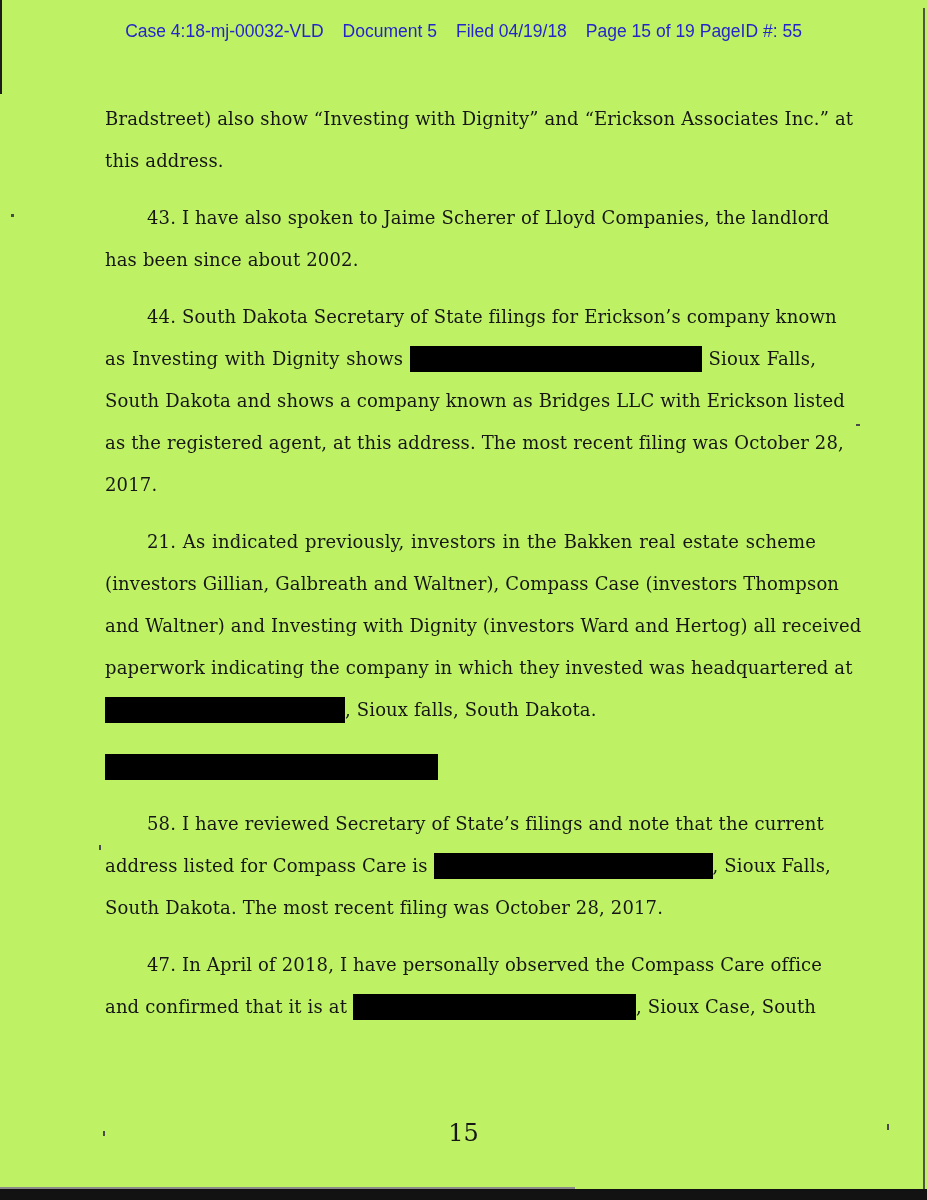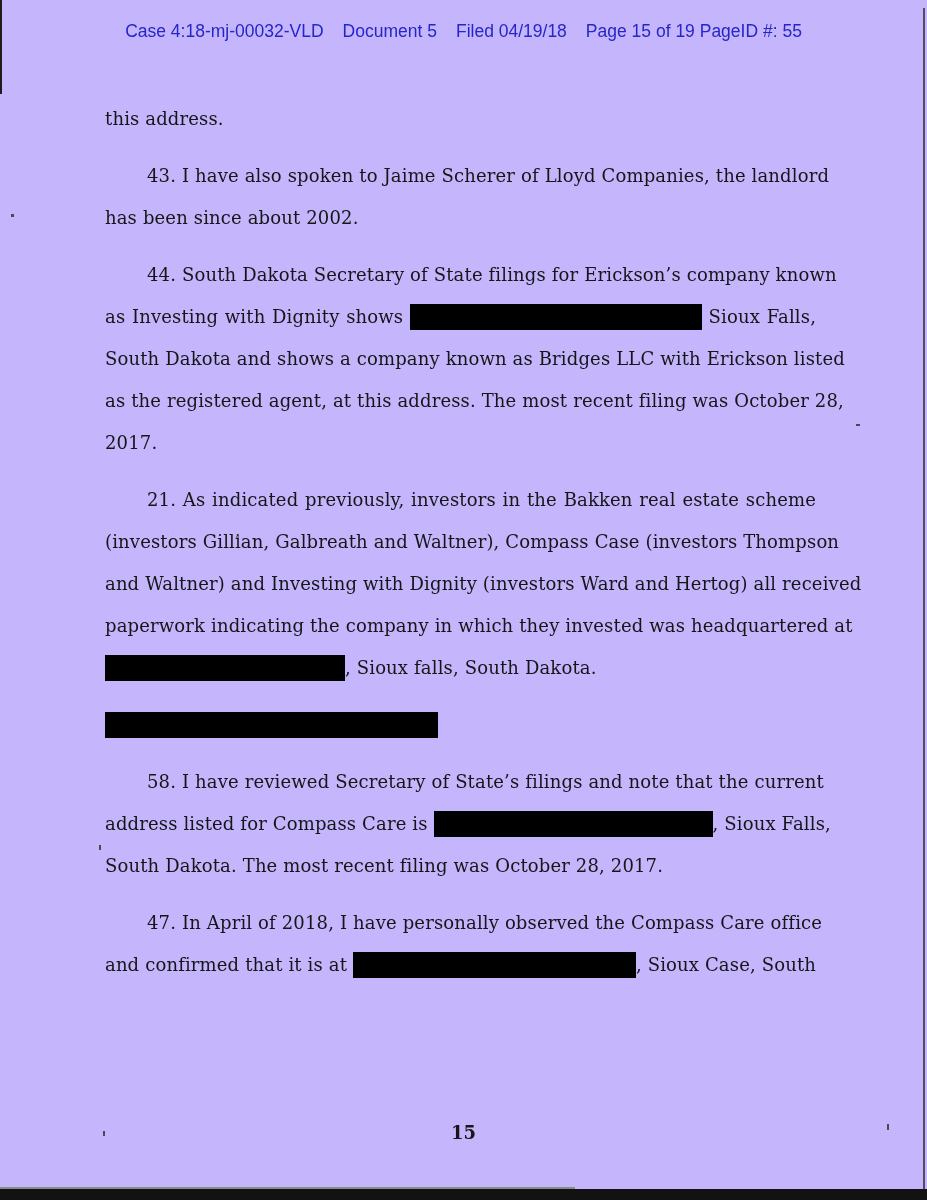--- a/index.html
+++ b/index.html
@@ -1,20 +1,20 @@
 <!DOCTYPE html>
 <html><head>
 <meta charset="utf-8">
 <style>
   html,body { margin:0; padding:0; background:#e8e8e8; }
   .page {
     position:relative;
     width:927px; height:1200px;
     margin:0 auto;
-    background:#c4b5fd;
+    background:#bef264;
     overflow:hidden;
     font-family:"DejaVu Serif","Liberation Serif",serif;
     color:#161616;
   }
 
   
   .stamp {
     position:absolute; top:21px; left:0; width:100%;
     display:flex; justify-content:center; gap:19px;
     font-family:"Liberation Sans",sans-serif;
@@ -42,21 +42,21 @@
   }
   .rw-292 { width:292px; } 
   .rw-240 { width:240px; } 
   .rw-333 { width:333px; } 
   .rw-279 { width:279px; } 
   .rw-283 { width:283px; } 
 
   
   .footer {
     position:absolute; top:1112px; left:0; width:100%;
-    text-align:center; font-size:18px; line-height:42px;font-weight:bold;
+    text-align:center; font-size:24px; line-height:42px;
   }
 
   
   .edge-left   { position:absolute; left:0; top:0; width:2px; height:94px; background:#1c1c1c; }
   .edge-right  { position:absolute; left:923px; top:8px; width:2px; height:1182px; background:#3d3d3d; opacity:.85; }
   .edge-bottom-smudge { position:absolute; left:0; bottom:11px; width:62%; height:2px; background:#8a8a8a; }
   .edge-bottom { position:absolute; left:0; bottom:0; width:100%; height:11px; background:#121212; }
   .speck { position:absolute; background:#4a4a4a; }
   .sp1 { left:11px;  top:214px;  width:3px; height:3px; }
   .sp2 { left:856px; top:424px;  width:4px; height:2px; }
@@ -73,20 +73,21 @@
   <div class="stamp">
     <span>Case 4:18-mj-00032-VLD</span>
     <span>Document 5</span>
     <span>Filed 04/19/18</span>
     <span>Page 15 of 19 PageID #: 55</span>
   </div>
 
   <div class="doc-body">
 
     <p class="para">
+      <span class="line">Bradstreet) also show “Investing with Dignity” and “Erickson Associates Inc.” at</span>
       <span class="line last">this address.</span>
     </p>
 
     <p class="para">
       <span class="line ind">43.  I have also spoken to Jaime Scherer of Lloyd Companies, the landlord</span>
       <span class="line last">has been since about 2002.</span>
     </p>
 
     <p class="para">
       <span class="line ind">44.  South Dakota Secretary of State filings for Erickson’s company known</span>

